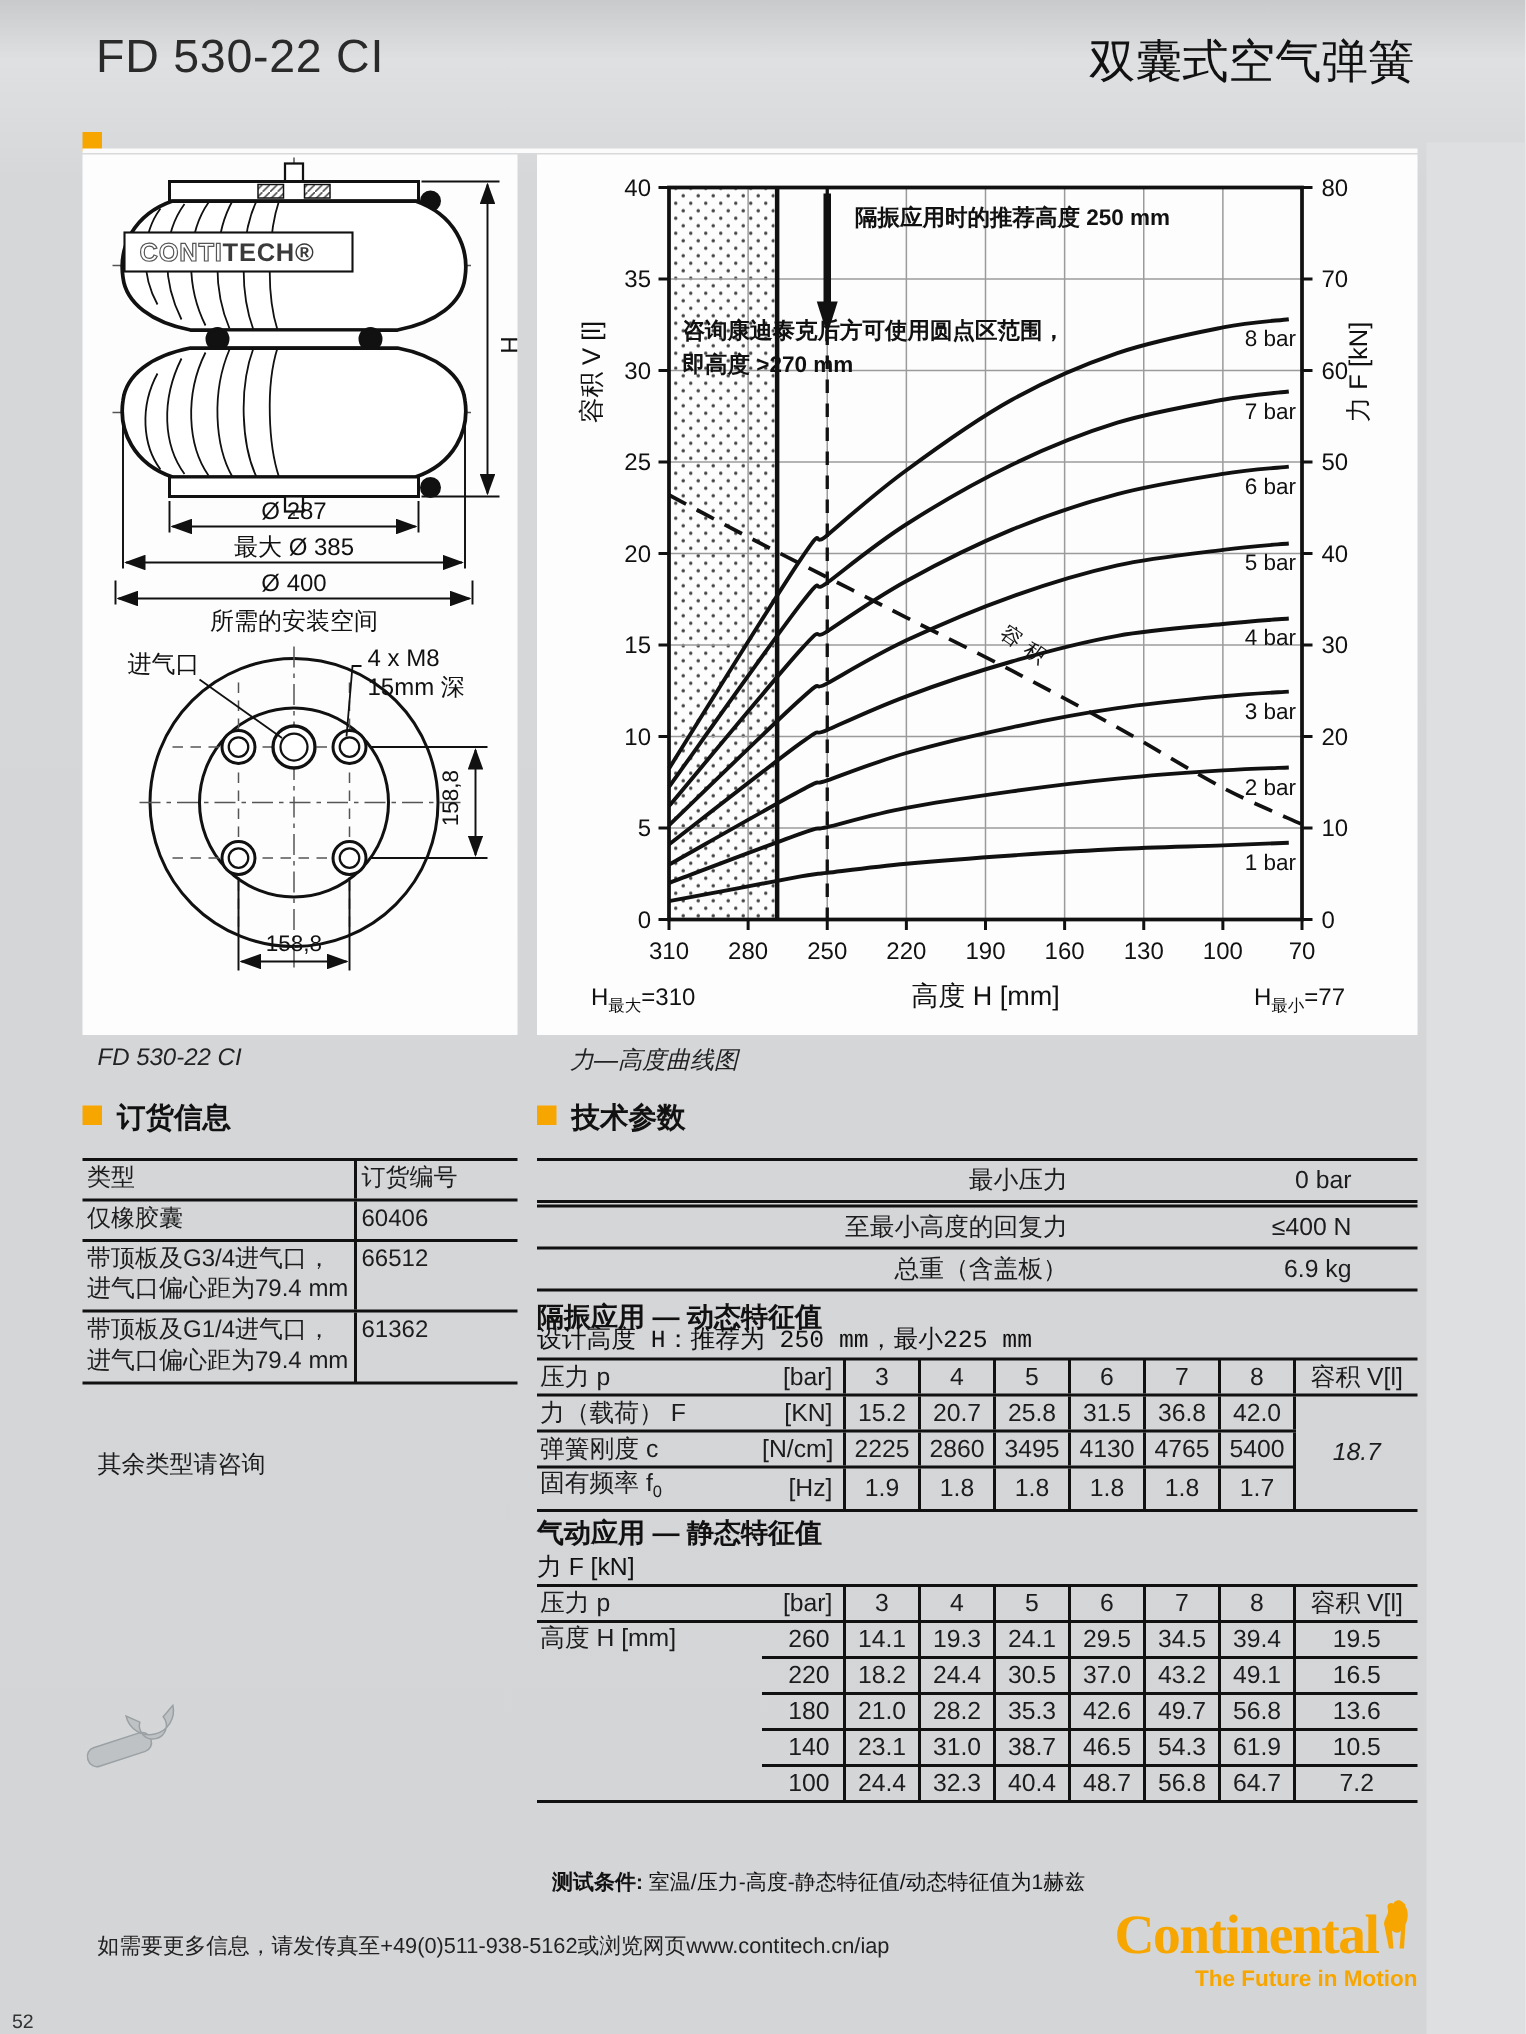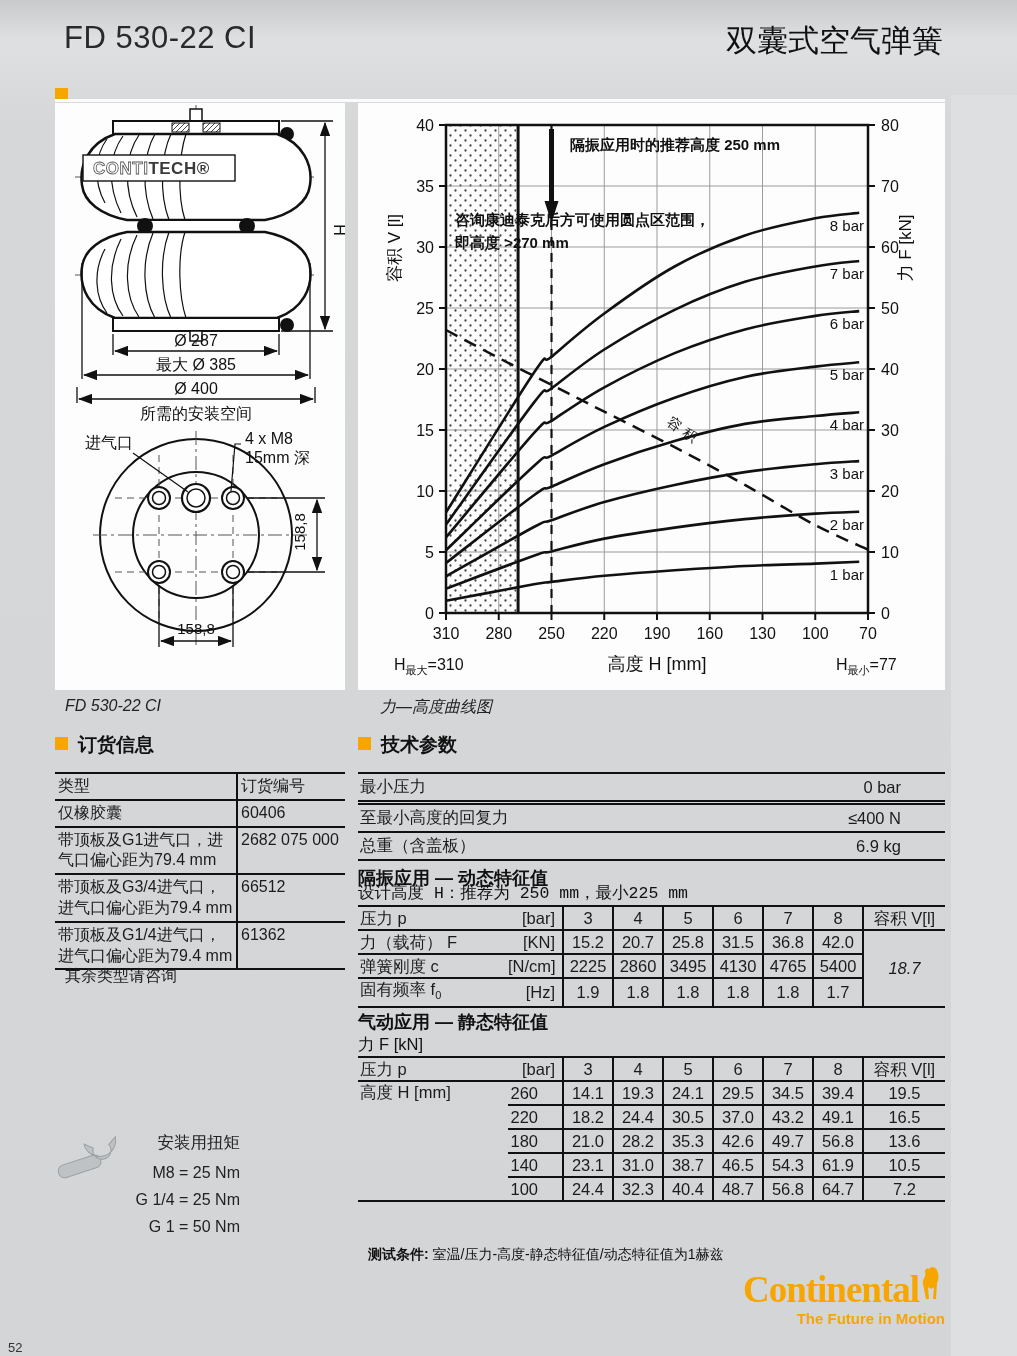--- a/index.html
+++ b/index.html
@@ -16,32 +16,32 @@
   .cap{font-style:italic;font-size:16px;color:#222;}
   .sec-title{font-size:19px;font-weight:bold;color:#111;}
   table{border-collapse:collapse;}
   
   .ord{width:290px;font-size:16px;border-top:2px solid #111;border-bottom:2px solid #111;}
   .ord td{border-bottom:2px solid #111;padding:2px 3px;vertical-align:top;line-height:1.3;}
   .ord tr:last-child td{border-bottom:none;}
   .ord td.c2{border-left:2px solid #111;width:101px;}
   
   .tech{width:587px;font-size:16.5px;border-top:2px solid #111;border-bottom:2px solid #111;}
-  .tech td{border-bottom:2px solid #111;padding:2px 2px;height:22px;}
+  .tech td{border-bottom:2px solid #111;padding:2px 2px;height:22px;text-align:right;}
   .tech tr:first-child td{border-bottom:5px double #111;}
   .tech tr:last-child td{border-bottom:none;}
   .tech td.val{text-align:right;padding-right:44px;}
   
   .spec{width:587px;font-size:16.5px;border-top:2px solid #111;border-bottom:2.5px solid #111;table-layout:fixed;}
   .spec td{border-bottom:2px solid #111;height:20px;padding:1px 0;line-height:19px;}
   .spec tr:last-child td{border-bottom:none;}
   .spec td.num,.spec td.vol-cell{border-left:2px solid #111;text-align:center;}
   .spec td.lbl{text-align:left;padding-left:2px;}
   .spec td.unit{text-align:right;padding-right:7px;}
-  .spec td.hval{text-align:right;padding-right:24px;}
+  .spec td.hval{text-align:right;padding-right:9px;}
   .spec td.rowspan-lbl{vertical-align:top;border-bottom:none;}
   .spec td.vol-span{border-bottom:none;font-style:italic;}
   sub{font-size:11px;}
   .blk-title{font-size:18px;font-weight:bold;color:#111;}
   .blk-sub{font-size:16.5px;color:#111;}
   .torque{width:185px;text-align:right;font-size:16px;color:#222;}
   .torque .t-title{font-size:16.5px;margin-bottom:10px;}
   .torque .t-line{margin-bottom:9px;}
   .testc{font-size:14px;color:#111;}
   .testc b{font-weight:bold;}
@@ -305,24 +305,20 @@
     <tbody>
         <tr>
       <td>类型</td>
       <td class="c2">订货编号</td>
     </tr>
     <tr>
       <td>仅橡胶囊</td>
       <td class="c2">60406</td>
     </tr>
     <tr>
-      <td>带顶板及G1进气口，进气口偏心距为79.4 mm</td>
-      <td class="c2">2682 075 000</td>
-    </tr>
-    <tr>
       <td>带顶板及G3/4进气口，进气口偏心距为79.4 mm</td>
       <td class="c2">66512</td>
     </tr>
     <tr>
       <td>带顶板及G1/4进气口，进气口偏心距为79.4 mm</td>
       <td class="c2">61362</td>
     </tr>
   </tbody>
     </table>
   <div class="abs" style="left:65px;top:966px;font-size:16px;">其余类型请咨询</div>
@@ -485,31 +481,26 @@
     </tr>
   </tbody>
     </table>
 
   <svg class="abs" style="left:50px;top:1122px;" width="80" height="62" viewBox="0 0 80 62">
     <g transform="rotate(-18 40 31)">
       <rect x="4" y="34" width="44" height="13" rx="6" fill="#bfc2c4" stroke="#9aa0a3" stroke-width="1"></rect>
       <path d="M40,18 A16,16 0 1 1 40,50 L46,42 A9,9 0 1 0 46,26 Z" fill="#bfc2c4" stroke="#9aa0a3" stroke-width="1" transform="rotate(95 52 34)"></path>
     </g>
   </svg>
-  <div class="abs torque" style="left:55px;top:1132px;">
-    <div class="t-title">安装用扭矩</div>
-    <div class="t-line">M8 = 25 Nm</div>
-    <div class="t-line">G 1/4 = 25 Nm</div>
-    <div class="t-line">G 1 = 50 Nm</div>
-  </div>
 
   <div class="abs testc" style="left:368px;top:1246px;">
     <b>测试条件:</b><span> 室温/压力-高度-静态特征值/动态特征值为1赫兹</span>
   </div>
 
+  <div class="abs foot-note" style="left:65px;top:1288px;">如需要更多信息，请发传真至+49(0)511-938-5162或浏览网页www.contitech.cn/iap</div>
   <div class="abs logo-wrap" style="right:72px;top:1266px;width:260px;">
     <span class="logo-text">Continental</span><svg width="26" height="36" viewBox="0 0 26 36" style="vertical-align:baseline;">
       <path d="M16,2 C14,0 11,1 10,3 C8,2 6,3 6,5 C6,7 7,8 6,10 C5,13 3,15 4,18 L7,33 L10,33 L9,21 C11,23 14,23 15,21 L14,33 L17,33 L18,17 C20,13 20,8 18,5 C18,3 17,3 16,2 Z" fill="#f7a600"></path>
     </svg>
     <div class="logo-tag">The Future in Motion</div>
   </div>
   <div class="abs pagenum" style="left:8px;top:1340px;">52</div>
 
 </div>
 

